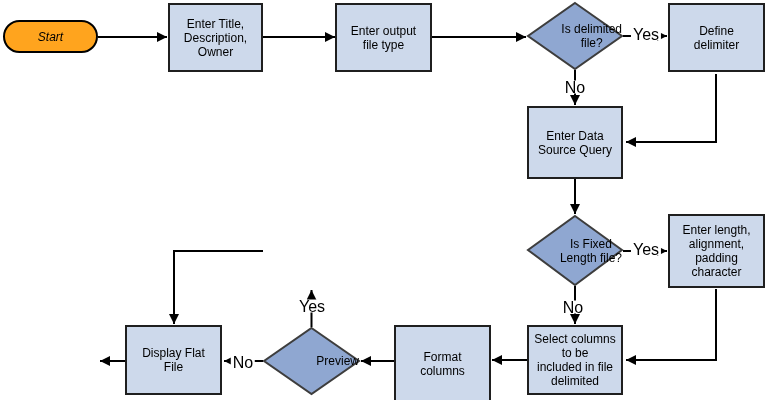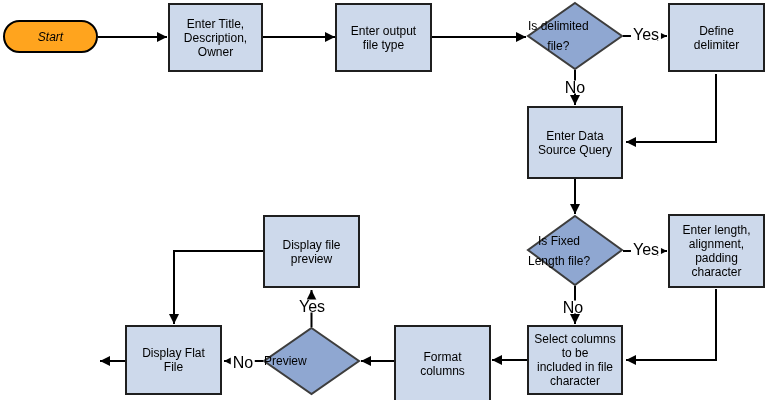--- a/index.html
+++ b/index.html
@@ -29,22 +29,22 @@
     background:var(--process-fill);
     border:2px solid var(--process-border);
   }
   .pill{
     background:var(--terminator-fill);
     border:2px solid var(--terminator-border);
     border-radius:17px;
     font-style:italic;
   }
   .diamond-label{
-    position:absolute;display:flex;align-items:center;justify-content:flex-start;
-    text-align:center;font-size:12px;line-height:20px;z-index:3;
+    position:absolute;display:flex;align-items:center;justify-content:flex-end;
+    text-align:center;font-size:12px;line-height:14px;z-index:3;
   }
   .lbl{white-space:pre-line;}
   .edge-label{
     position:absolute;transform:translate(-50%,-50%);
     background:var(--bg);padding:0 2px;font-size:16px;line-height:13px;
     z-index:4;white-space:nowrap;
   }
   .diamond-shape{fill:var(--decision-fill);stroke:var(--decision-border);stroke-width:2;}
   .connector{fill:none;stroke:var(--arrow);stroke-width:2;}
 </style>
@@ -106,29 +106,25 @@
   <div class="node rect" style="left:668px;top:214px;width:97px;height:74px">
     <span class="lbl">Enter length,
 alignment,
 padding
 character</span>
   </div>
   <div class="node rect" style="left:527px;top:325px;width:96px;height:70px">
     <span class="lbl">Select columns
 to be
 included in file
-character</span>
+delimited</span>
   </div>
   <div class="node rect" style="left:394px;top:325px;width:97px;height:78px">
     <span class="lbl">Format
 columns</span>
-  </div>
-  <div class="node rect" style="left:263px;top:215px;width:97px;height:73px">
-    <span class="lbl">Display file
-preview</span>
   </div>
   <div class="node rect" style="left:125px;top:325px;width:97px;height:70px">
     <span class="lbl">Display Flat
 File</span>
   </div>
 
   <div class="diamond-label" style="left:528px;top:3px;width:94px;height:66px">
     <span class="lbl">Is delimited
 file?</span>
   </div>

